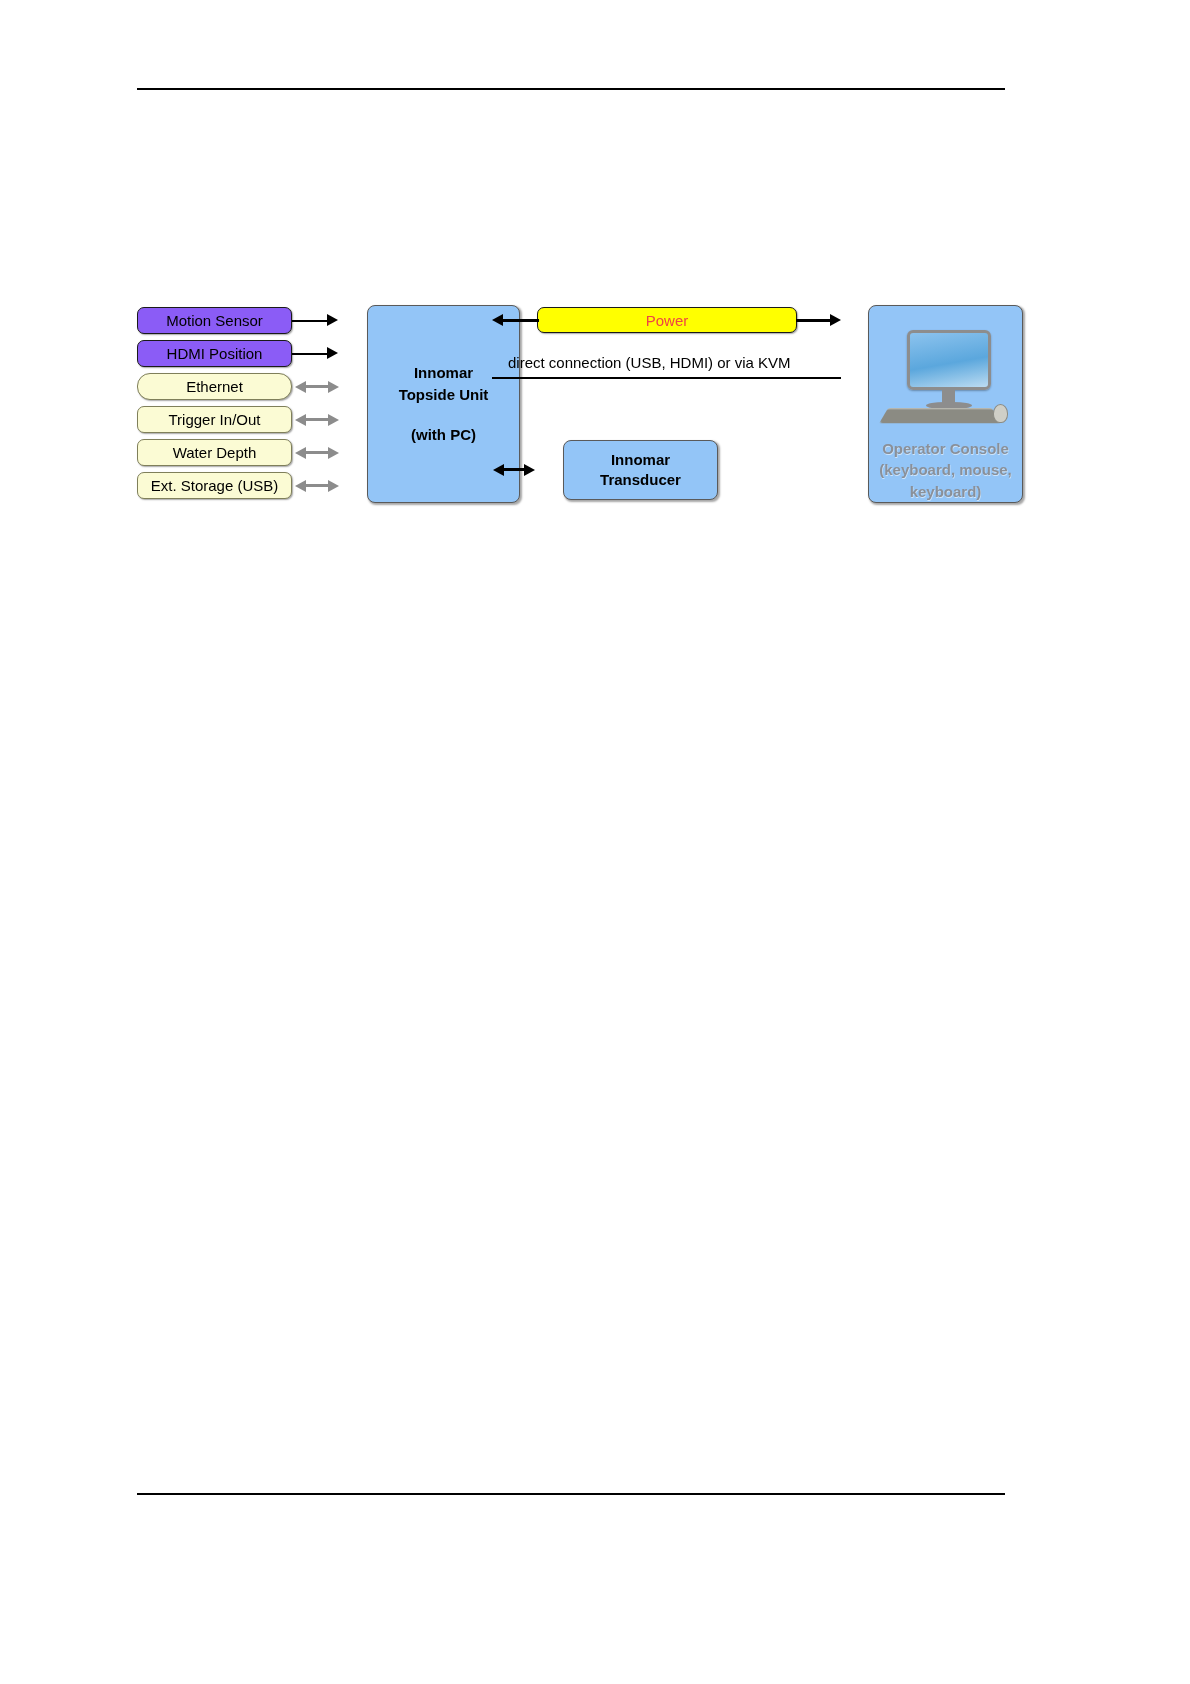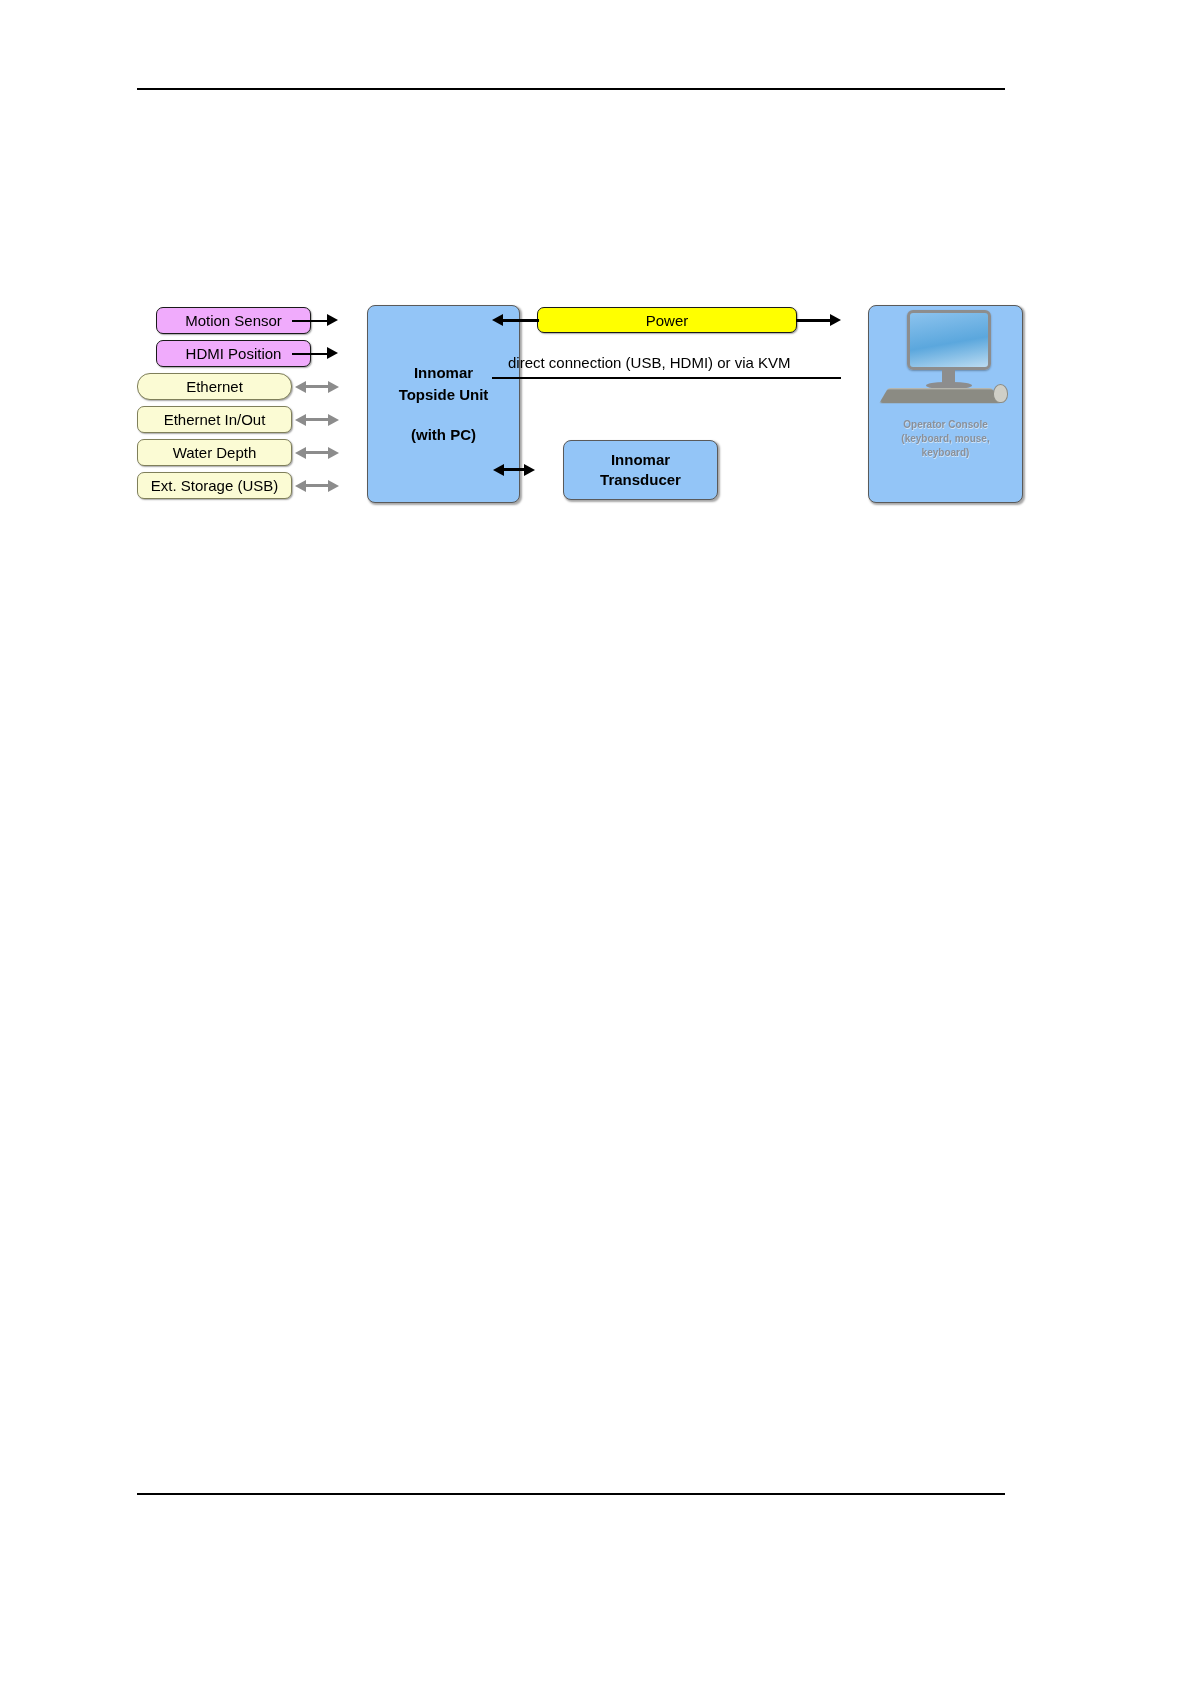--- a/index.html
+++ b/index.html
@@ -48,23 +48,22 @@
     height: 27px;
     width: 155px;
     left: 137px;
     border-radius: 7px;
     font-size: 15px;
     color: #000000;
     border: 1.5px solid #7f7f5a;
     box-shadow: 1px 1px 1.5px rgba(0,0,0,0.35);
   }
   .pill.yellow {
-    background: #f0abfc;
+    background: #8b5cf6;
     border: 1.5px solid #1a1a1a;
-    margin-left: 19px;
   }
   .pill.cream {
     background: #fbfbd4;
   }
 
   
   .blue-box {
     background: #93c5f7;
     border: 1.5px solid #5a5a5a;
     border-radius: 8px;
@@ -92,39 +91,39 @@
     height: 60px;
     font-size: 15px;
     line-height: 1.35;
   }
 
   #operator-console {
     left: 840px;
     top: 305px;
     width: 155px;
     height: 198px;
-    font-size: 10px;
+    font-size: 15px;
     line-height: 1.42;
     flex-direction: column;
     justify-content: flex-start;
-    padding-top: 0;
+    padding-top: 20px;
     color: #8a9099;
     text-shadow: 0.5px 0.5px 0 rgba(255,255,255,0.55);
   }
 
   #power-box {
     left: 537px;
     top: 307px;
     width: 260px;
     height: 26px;
     background: #ffff00;
     border: 1.5px solid #1a1a1a;
     border-radius: 7px;
     font-size: 15px;
-    color: #000000;
+    color: #ef4444;
     box-shadow: 1px 1px 1.5px rgba(0,0,0,0.35);
   }
 
   
   .line {
     position: absolute;
     background: #000000;
   }
   .line.gray { background: #8c8c8c; }
 
@@ -234,21 +233,21 @@
   <div class="node pill yellow" style="top:307px;">
     <span>Motion Sensor</span>
   </div>
   <div class="node pill yellow" style="top:340px;">
     <span>HDMI Position</span>
   </div>
   <div class="node pill cream" style="top:373px;border-radius:13px;">
     <span>Ethernet</span>
   </div>
   <div class="node pill cream" style="top:406px;">
-    <span>Ethernet In/Out</span>
+    <span>Trigger In/Out</span>
   </div>
   <div class="node pill cream" style="top:439px;">
     <span>Water Depth</span>
   </div>
   <div class="node pill cream" style="top:472px;">
     <span>Ext. Storage (USB)</span>
   </div>
 
   <div class="line" style="left:292px; top:319.5px; width:36px; height:2.5px;"></div>
   <div class="arrowhead arrow-right-black" style="left:327px; top:314px;"></div>

